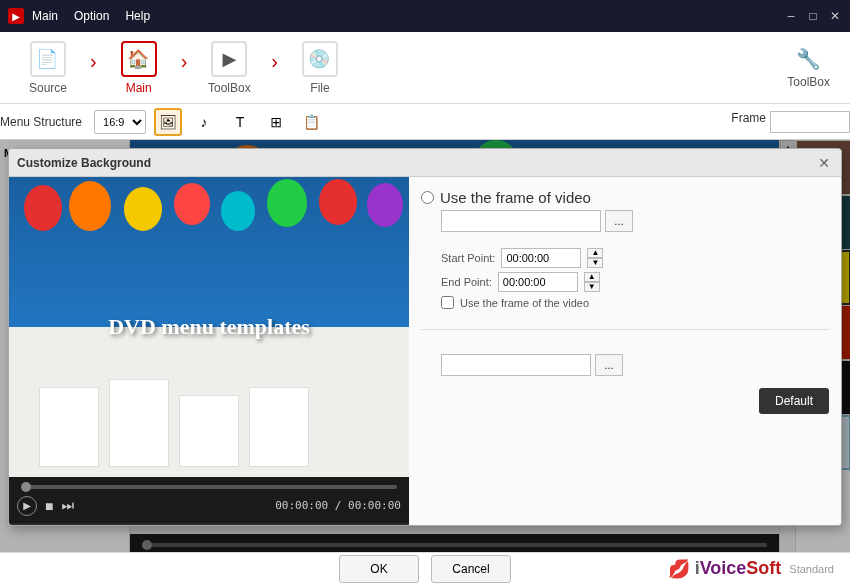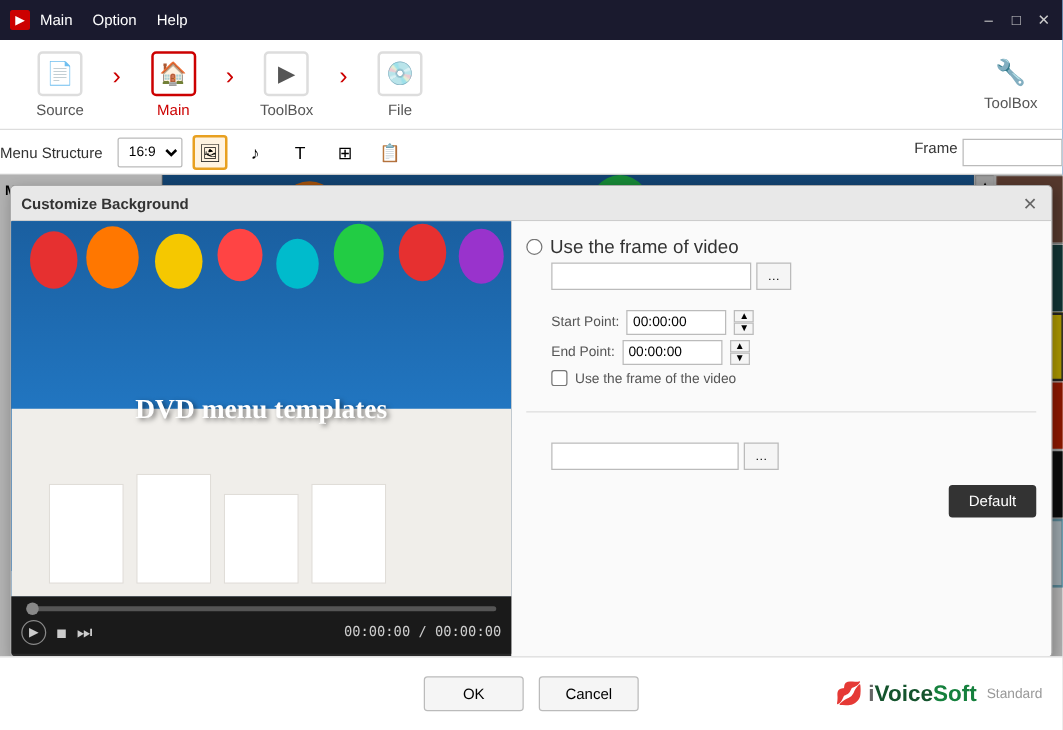--- a/index.html
+++ b/index.html
@@ -387,28 +387,28 @@
         </div>
 
         <div style="margin-top:12px;display:flex;justify-content:flex-end;">
           <button class="default-btn">Default</button>
         </div>
 
       </div>
     </div>
   </div>
 
-  <div style="position:absolute;bottom:0;left:0;right:0;height:59px;background:white;border-top:1px solid #ddd;display:flex;align-items:center;justify-content:space-between;padding:0 16px;z-index:25;">
+  <div style="position:absolute;bottom:0;left:0;right:0;height:32px;background:white;border-top:1px solid #ddd;display:flex;align-items:center;justify-content:space-between;padding:0 16px;z-index:25;">
     <div style="flex:1;"></div>
     <div style="display:flex;gap:12px;">
       <button class="btn-ok">OK</button>
       <button class="btn-cancel">Cancel</button>
     </div>
     <div style="flex:1;display:flex;justify-content:flex-end;align-items:center;">
       <div class="brand-logo">
         <span class="logo-lips">💋</span>
-        <span class="logo-text">i<span style="color:#14532d;">Voice</span><span style="color:#15803d;">Soft</span></span>
+        <span class="logo-text">i<span style="color:#701a75;">Voice</span><span style="color:#b91c1c;">Soft</span></span>
       </div>
       <div style="margin-left:8px;font-size:11px;color:#999;">Standard</div>
     </div>
   </div>
 
 </div>
 
 </body></html>

